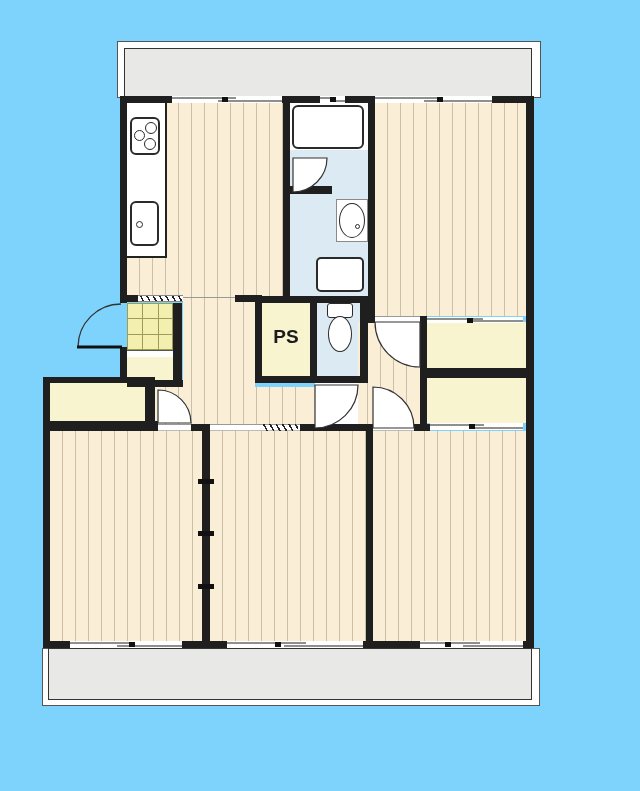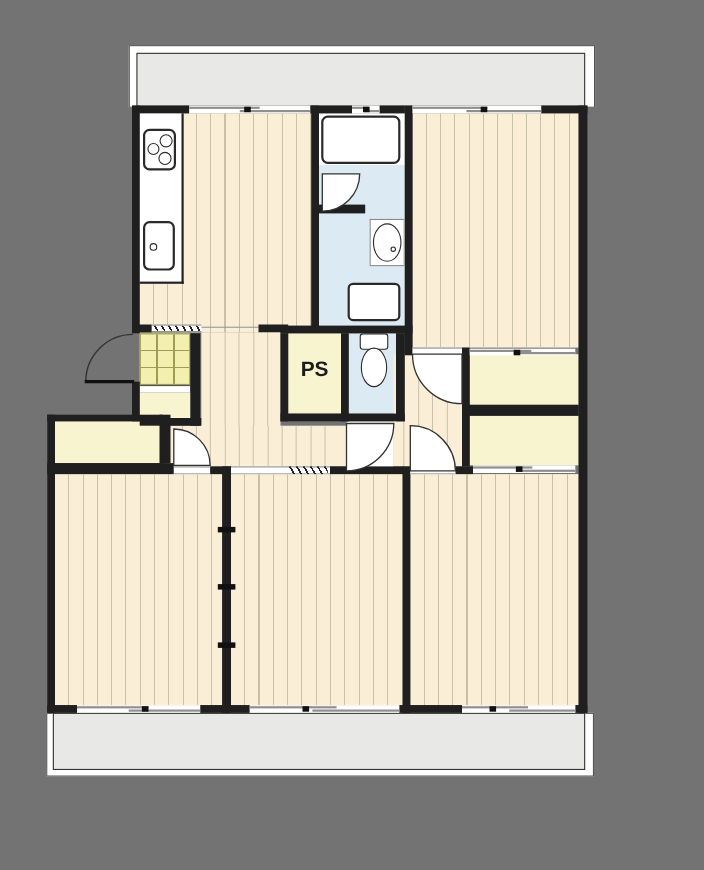--- a/index.html
+++ b/index.html
@@ -1,16 +1,16 @@
 <!DOCTYPE html>
 <html style="--wall: #1f1f1f; --floor: #faeed7; --floor-stripe: #c9c0a9; --service-yellow: #f8f4cf; --entry-tile: #f3efae; --entry-tile-line: #9d9d55; --wet-blue: #dcebf3; --balcony-gray: #e8e8e6;"><head>
 <meta charset="utf-8">
 <style>
   html,body{margin:0;padding:0;background:#fff;}
-  .canvas{position:relative;width:640px;height:791px;background:#737373;overflow:hidden;
+  .canvas{position:relative;width:640px;height:791px;background:#7dd3fc;overflow:hidden;
           font-family:"Liberation Sans",sans-serif;}
   
   .wall{position:absolute;background:var(--wall,#1f1f1f);}
   .floor{position:absolute;background:var(--floor,#faeed7);}
   .striped{background-image:repeating-linear-gradient(90deg,transparent 0 12px,var(--floor-stripe,#c9c0a9) 12px 13px);
            background-color:var(--floor,#faeed7);}
   .yellow{position:absolute;background:var(--service-yellow,#f8f4cf);}
   .blue{position:absolute;background:var(--wet-blue,#dcebf3);}
   .white{position:absolute;background:#fff;}
   .tile{position:absolute;background-color:var(--entry-tile,#f3efae);

